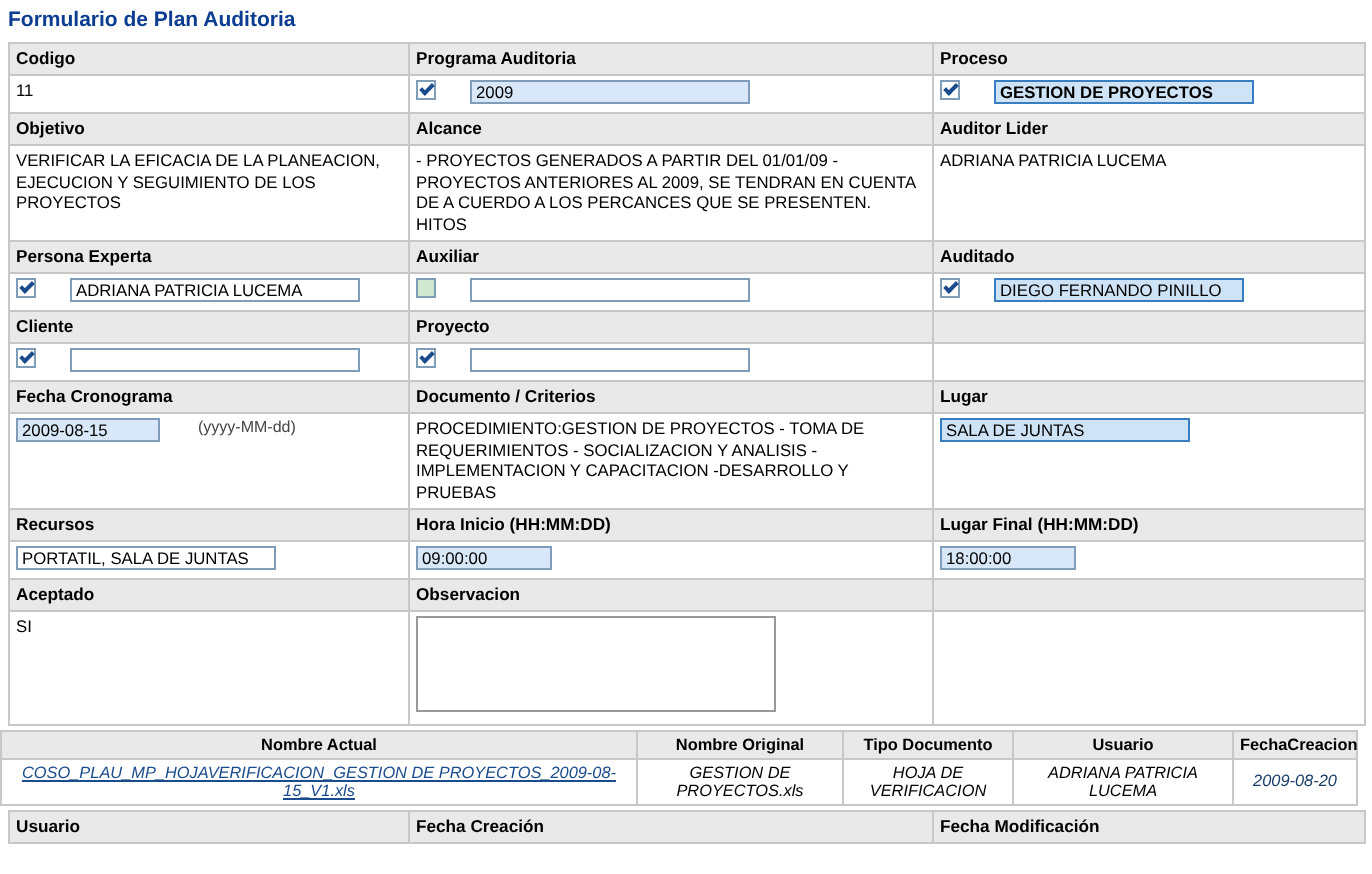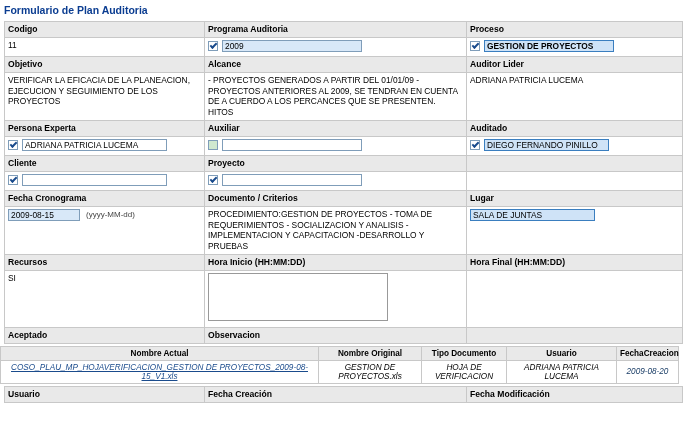--- a/index.html
+++ b/index.html
@@ -94,22 +94,22 @@
     height: 2px;
     border-left: 2px solid #1a4b8c;
     border-bottom: 2px solid #1a4b8c;
     transform: rotate(-45deg);
   }
   .chk.green {
     background: #cfe8cf;
   }
   .inline-row {
     display: flex;
-    align-items: center;
-    gap: 2px;
+    align-items: flex-start;
+    gap: 15px;
   }
   .hint {
     color: #444;
     font-size: 8px;
     margin-left: 4px;
   }
   textarea.obs {
     width: 180px;
     height: 48px;
     border: 1px solid #999;
@@ -304,36 +304,47 @@
           <span class="txt">PROCEDIMIENTO:GESTION DE PROYECTOS - TOMA DE REQUERIMIENTOS - SOCIALIZACION Y ANALISIS -IMPLEMENTACION Y CAPACITACION -DESARROLLO Y PRUEBAS</span>
         </td>
         <td class="value">
           <input class="tb selblue" style="width: 125px;" value="SALA DE JUNTAS">
         </td>
       </tr>
 
       <tr>
         <td class="label">Recursos</td>
         <td class="label">Hora Inicio (HH:MM:DD)</td>
-        <td class="label">Hora Final (HH:MM:DD)</td>
-      </tr>
-
-      <tr>
-        <td class="value" style="height:52px">
-          <span class="txt">SI</span>
-        </td>
-        <td class="value">
-          <textarea class="obs" style=""></textarea>
-        </td>
-        <td class="value">&nbsp;</td>
-      </tr>
+        <td class="label">Lugar Final (HH:MM:DD)</td>
+      </tr>
+      <tr>
+        <td class="value">
+          <input class="tb" style="width: 130px;" value="PORTATIL, SALA DE JUNTAS">
+        </td>
+        <td class="value">
+          <input class="tb sel" style="width: 68px;" value="09:00:00">
+        </td>
+        <td class="value">
+          <input class="tb sel" style="width: 68px;" value="18:00:00">
+        </td>
+      </tr>
+
       <tr>
         <td class="label">Aceptado</td>
         <td class="label">Observacion</td>
         <td class="label">&nbsp;</td>
+      </tr>
+      <tr>
+        <td class="value" style="height:52px">
+          <span class="txt">SI</span>
+        </td>
+        <td class="value">
+          <textarea class="obs" style=""></textarea>
+        </td>
+        <td class="value">&nbsp;</td>
       </tr>
     </tbody>
   </table>
 
 
   <table class="attach">
     <colgroup>
       <col style="width:318px">
       <col style="width:103px">
       <col style="width:85px">

